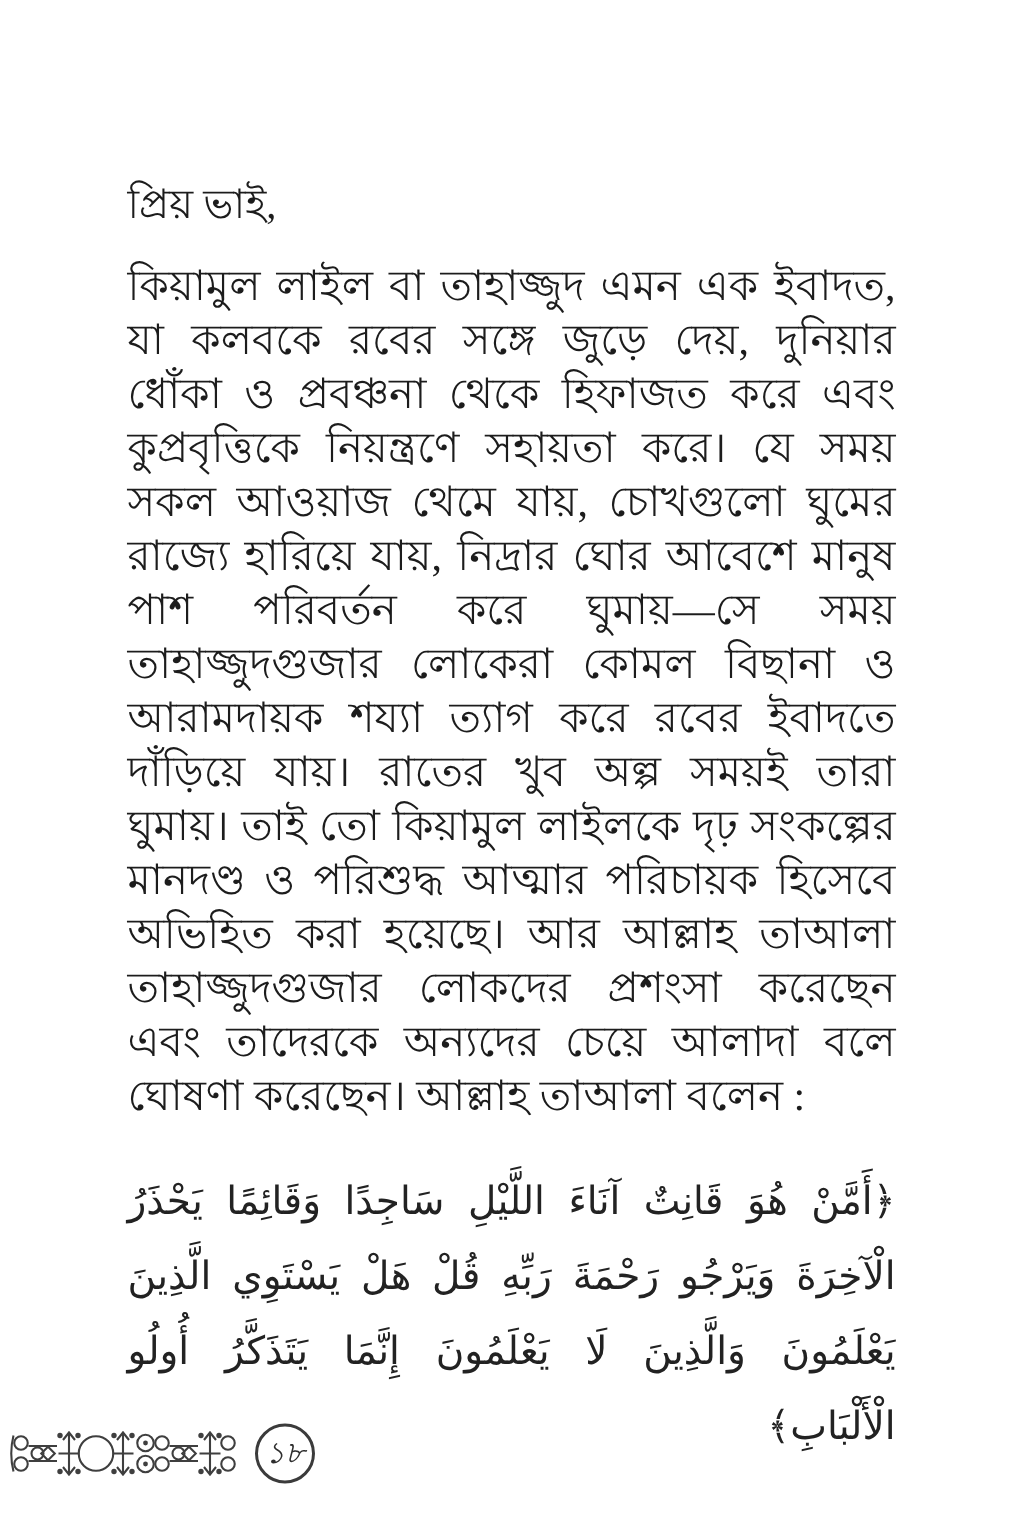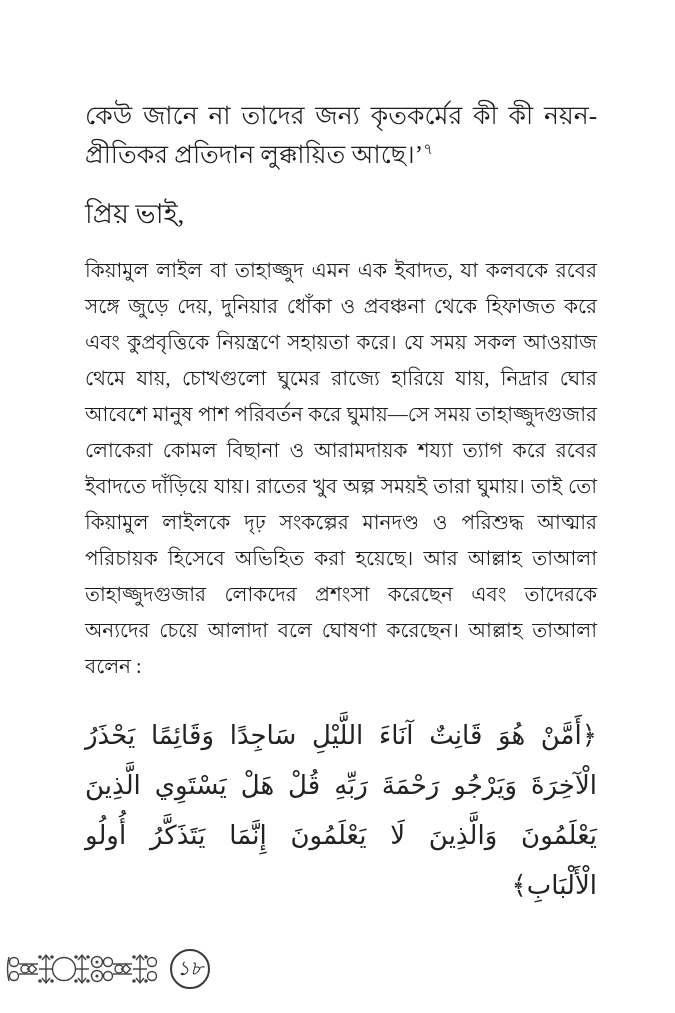--- a/index.html
+++ b/index.html
@@ -33,21 +33,21 @@
     line-height: 0;
   }
   .salutation {
     margin: 24px 0 0 0;
     font-size: 27px;
     font-weight: 400;
     line-height: 32px;
   }
   .body-para {
     margin-top: 22px;
-    font-size: 20px;
+    font-size: 28px;
     line-height: 36px;
     text-align: justify;
   }
   .arabic-verse {
     margin-top: 26px;
     direction: rtl;
     unicode-bidi: embed;
     font-family: "DejaVu Sans", sans-serif;
     font-size: 26px;
     line-height: 50px;
@@ -75,23 +75,20 @@
     color: #2e2e2e;
     box-sizing: border-box;
   }
   .ornament-svg { display: block; }
 </style>
 </head>
 <body>
 
 <div class="content">
 
-  <p class="lead-para">
-    <span>কেউ জানে না তাদের জন্য কৃতকর্মের কী কী নয়ন-প্রীতিকর প্রতিদান লুক্কায়িত আছে।’</span><span class="footnote-ref">৭</span>
-  </p>
 
   <p class="salutation">প্রিয় ভাই,</p>
 
   <p class="body-para">কিয়ামুল লাইল বা তাহাজ্জুদ এমন এক ইবাদত, যা কলবকে রবের সঙ্গে জুড়ে দেয়, দুনিয়ার ধোঁকা ও প্রবঞ্চনা থেকে হিফাজত করে এবং কুপ্রবৃত্তিকে নিয়ন্ত্রণে সহায়তা করে। যে সময় সকল আওয়াজ থেমে যায়, চোখগুলো ঘুমের রাজ্যে হারিয়ে যায়, নিদ্রার ঘোর আবেশে মানুষ পাশ পরিবর্তন করে ঘুমায়—সে সময় তাহাজ্জুদগুজার লোকেরা কোমল বিছানা ও আরামদায়ক শয্যা ত্যাগ করে রবের ইবাদতে দাঁড়িয়ে যায়। রাতের খুব অল্প সময়ই তারা ঘুমায়। তাই তো কিয়ামুল লাইলকে দৃঢ় সংকল্পের মানদণ্ড ও পরিশুদ্ধ আত্মার পরিচায়ক হিসেবে অভিহিত করা হয়েছে। আর আল্লাহ তাআলা তাহাজ্জুদগুজার লোকদের প্রশংসা করেছেন এবং তাদেরকে অন্যদের চেয়ে আলাদা বলে ঘোষণা করেছেন। আল্লাহ তাআলা বলেন :</p>
 
   <p class="arabic-verse" dir="rtl">﴿أَمَّنْ هُوَ قَانِتٌ آنَاءَ اللَّيْلِ سَاجِدًا وَقَائِمًا يَحْذَرُ الْآخِرَةَ وَيَرْجُو رَحْمَةَ رَبِّهِ قُلْ هَلْ يَسْتَوِي الَّذِينَ يَعْلَمُونَ وَالَّذِينَ لَا يَعْلَمُونَ إِنَّمَا يَتَذَكَّرُ أُولُو الْأَلْبَابِ﴾</p>
 
 </div>
 
 <div class="footer">

